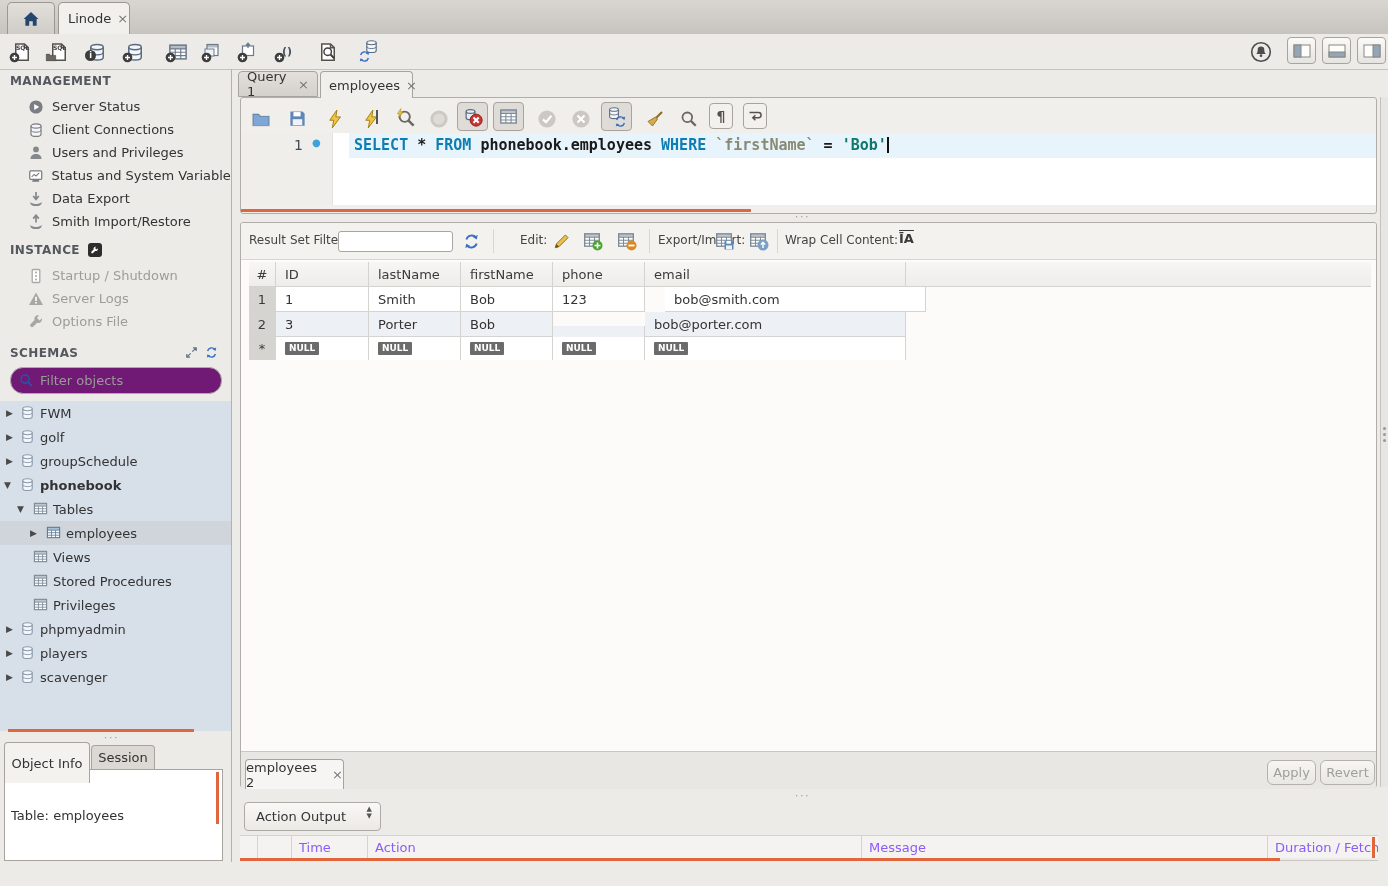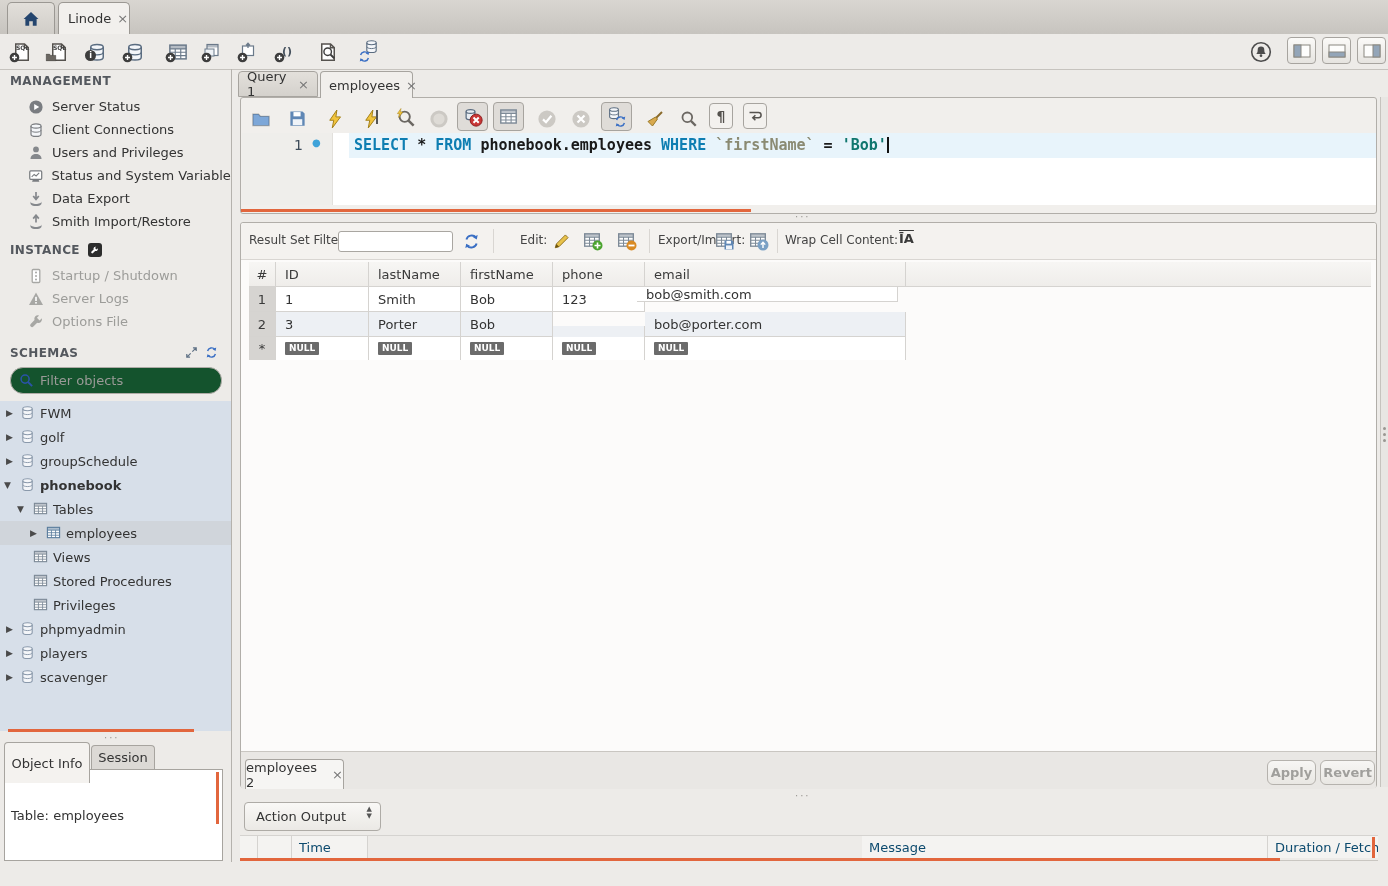--- a/index.html
+++ b/index.html
@@ -23,21 +23,21 @@
          background:linear-gradient(#fbfaf8,#e6e4e0);display:flex;align-items:center;justify-content:center;}
   
   .sechead{font-size:12px;font-weight:bold;color:#54585e;letter-spacing:.4px;}
   .sitem{position:absolute;left:0;width:231px;height:23px;display:flex;align-items:center;}
   .sitem .lab{margin-left:8px;white-space:nowrap;overflow:hidden;}
   .tree{left:0;top:401px;width:231px;height:330px;background:#d7dfe9;}
   .trow{position:absolute;left:0;width:231px;height:24px;display:flex;align-items:center;}
   .trow.sel{background:#d0d5db;}
   .exp{position:absolute;font-size:9px;color:#4a4a4a;}
   .tlabel{white-space:nowrap;}
-  .filterbox{box-sizing:border-box;background:#14532d;border:1px solid #aeaba6;border-radius:13px;display:flex;align-items:center;padding:0 8px;gap:6px;}
+  .filterbox{box-sizing:border-box;background:#701a75;border:1px solid #aeaba6;border-radius:13px;display:flex;align-items:center;padding:0 8px;gap:6px;}
   .ph{color:#9a9a97;}
   .itab{box-sizing:border-box;border:1px solid #a7a49f;border-bottom:none;border-radius:4px 4px 0 0;display:flex;align-items:center;justify-content:center;}
   .infobox{box-sizing:border-box;background:#fff;border:1px solid #a7a49f;font-size:13px;line-height:17px;white-space:pre;overflow:hidden;padding:3px 6px;}
   .oline{background:#e2663d;}
   .dots{color:#9a9792;font-size:10px;letter-spacing:2px;}
   
   .qtab{box-sizing:border-box;border:1px solid #a7a49f;border-radius:4px 4px 0 0;display:flex;align-items:center;gap:6px;padding:0 8px;}
   .panel{box-sizing:border-box;background:#f1efec;border:1px solid #b1aea9;border-radius:3px;}
   .editor{background:#fff;}
   .gutter{background:#efeeeb;border-right:1px solid #e2e0dc;}
@@ -46,25 +46,25 @@
   .k{color:#0e7eb2;} .p{color:#1a1a1a;} .idt{color:#8a8a72;} .str{color:#0f766e;}
   .caret{display:inline-block;width:2px;height:16px;background:#111;vertical-align:-3px;}
   
   .gcell{position:absolute;box-sizing:border-box;border-right:1px solid #d5d3d0;border-bottom:1px solid #d5d3d0;
          display:flex;align-items:center;padding-left:9px;white-space:nowrap;overflow:hidden;background:#fff;}
   .ghead{background:linear-gradient(#f7f6f4,#efedea);color:#3a3a3a;}
   .ggut{background:#d6d4d1;justify-content:center;padding-left:0;color:#3a3a3a;}
   .galt{background:#edf0f4;}
   .nullb{background:#6b6b6b;color:#fff;font-size:9px;font-weight:bold;padding:1px 4px;border-radius:1px;line-height:1.2;}
   .btn{box-sizing:border-box;border:1px solid #b5b2ad;border-radius:6px;background:linear-gradient(#f7f6f4,#e9e7e3);
-       display:flex;align-items:center;justify-content:center;color:#a09f9c;font-weight:bold;}
+       display:flex;align-items:center;justify-content:center;color:#a09f9c;}
   .combo{box-sizing:border-box;border:1px solid #aeaba6;border-radius:4px;background:linear-gradient(#f9f8f6,#ebe9e5);
          display:flex;align-items:center;}
   .ocell{position:absolute;box-sizing:border-box;border-right:1px solid #d5d3d0;display:flex;align-items:center;
-         padding-left:7px;background:#f4f3f1;color:#0c4a6e;white-space:nowrap;overflow:hidden;text-align:right;}
+         padding-left:7px;background:#f4f3f1;color:#8b5cf6;white-space:nowrap;overflow:hidden;text-align:right;}
   .statusbar{left:0;top:862px;width:1388px;height:24px;background:#edebe8;border-top:1px solid #c8c5c0;}
   input.flt{box-sizing:border-box;border:1px solid #a9a6a1;border-radius:3px;background:#fff;font-size:12px;padding:0 4px;
             font-family:inherit;}
 </style>
 </head>
 <body>
 
 <div class="app">
 
   <svg width="0" height="0" style="position:absolute">
@@ -656,21 +656,21 @@
     <div class="gcell ghead" style="left:220px;top:39px;width:92px;height:25px">firstName</div>
     <div class="gcell ghead" style="left:312px;top:39px;width:92px;height:25px">phone</div>
     <div class="gcell ghead" style="left:404px;top:39px;width:261px;height:25px">email</div>
     <div class="gcell ghead" style="left:665px;top:39px;width:465px;height:25px;border-right:none"></div>
 
     <div class="gcell ggut" style="left:8px;top:64px;width:27px;height:25px">1</div>
     <div class="gcell" style="left:35px;top:64px;width:93px;height:25px">1</div>
     <div class="gcell" style="left:128px;top:64px;width:92px;height:25px">Smith</div>
     <div class="gcell" style="left:220px;top:64px;width:92px;height:25px">Bob</div>
     <div class="gcell" style="left:312px;top:64px;width:92px;height:25px">123</div>
-    <div class="gcell" style="left:396px;top:64px;width:261px;height:15px">bob@smith.com</div>
+    <div class="gcell" style="left:424px;top:64px;width:261px;height:25px">bob@smith.com</div>
 
     <div class="gcell ggut" style="left:8px;top:89px;width:27px;height:25px">2</div>
     <div class="gcell galt" style="left:35px;top:89px;width:93px;height:25px">3</div>
     <div class="gcell galt" style="left:128px;top:89px;width:92px;height:25px">Porter</div>
     <div class="gcell galt" style="left:220px;top:89px;width:92px;height:25px">Bob</div>
     <div class="gcell galt" style="left:312px;top:103px;width:92px;height:33px">345</div>
     <div class="gcell galt" style="left:404px;top:89px;width:261px;height:25px">bob@porter.com</div>
 
     <div class="gcell ggut" style="left:8px;top:114px;width:27px;height:23px;border-bottom:none">*</div>
     <div class="gcell" style="left:35px;top:114px;width:93px;height:23px;border-bottom:none">
@@ -716,20 +716,21 @@
     <span class="abs" style="right:8px;top:3px;display:flex;flex-direction:column;align-items:center;line-height:1">
       <span style="font-size:7px;color:#555">▲</span>
       <span style="font-size:7px;color:#555">▼</span>
     </span>
   </div>
 
   <div class="abs" style="left:240px;top:835px;width:1138px;height:24px;border-top:1px solid #d5d3d0;border-bottom:1px solid #c9c6c1">
     <div class="ocell" style="left:0;top:0;width:18px;height:22px"></div>
     <div class="ocell" style="left:18px;top:0;width:34px;height:22px"></div>
     <div class="ocell" style="left:52px;top:0;width:76px;height:22px">Time</div>
+    <div class="ocell" style="left:128px;top:0;width:494px;height:22px">Action</div>
     <div class="ocell" style="left:622px;top:0;width:406px;height:22px">Message</div>
     <div class="ocell" style="left:1028px;top:0;width:110px;height:22px;border-right:none">Duration / Fetch</div>
   </div>
   <div class="abs oline" style="left:240px;top:858px;width:1040px;height:3px"></div>
   <div class="abs oline" style="left:1372px;top:837px;width:3px;height:21px"></div>
 
 
 </div>
 
 </body></html>

